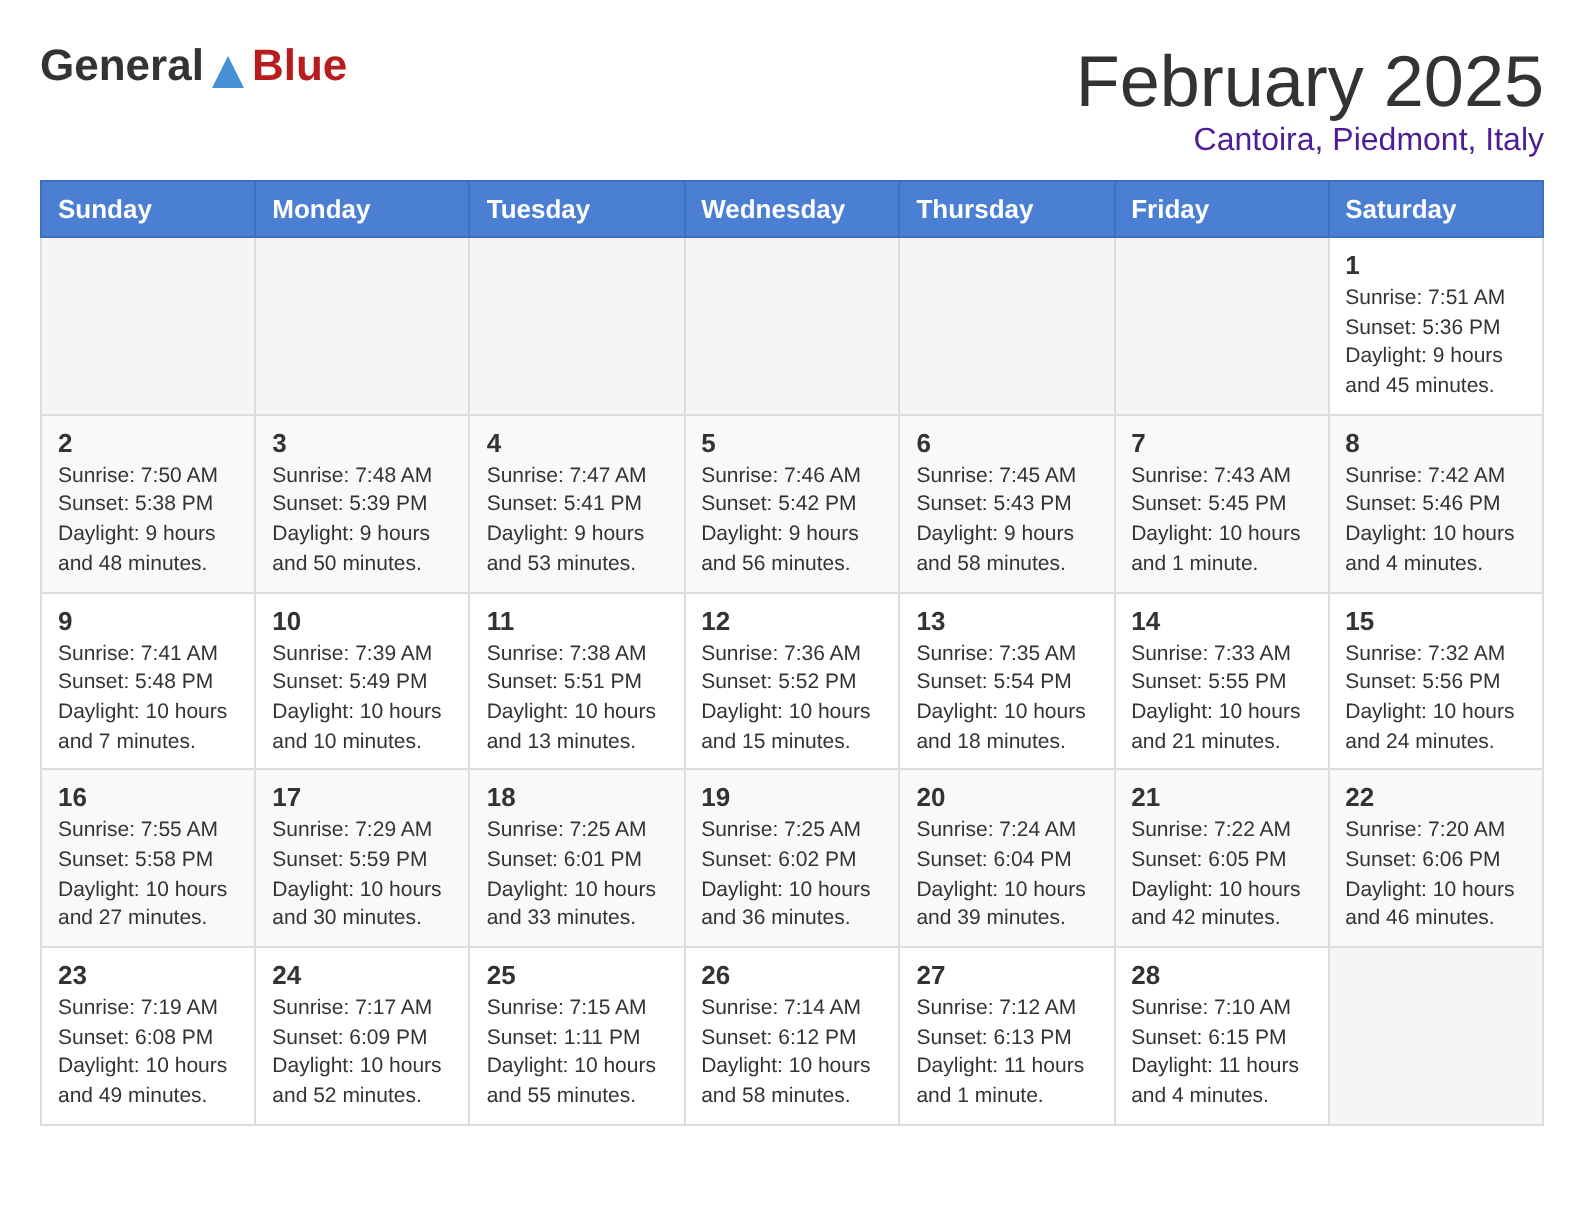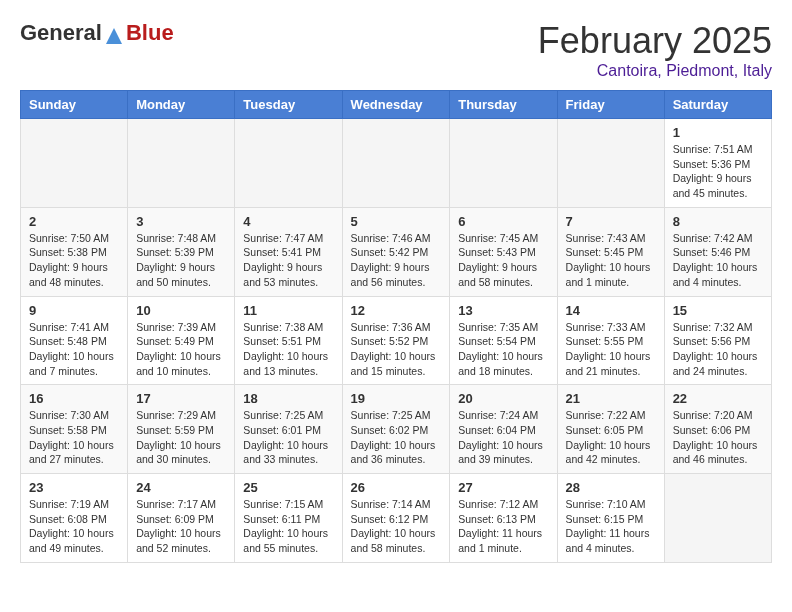--- a/index.html
+++ b/index.html
@@ -221,21 +221,21 @@
         <td>
           <span class="day-num">15</span>
           <div class="day-info">Sunrise: 7:32 AM
 Sunset: 5:56 PM
 Daylight: 10 hours and 24 minutes.</div>
         </td>
       </tr>
       <tr>
         <td>
           <span class="day-num">16</span>
-          <div class="day-info">Sunrise: 7:30 AM
+          <div class="day-info">Sunrise: 7:55 AM
 Sunset: 5:58 PM
 Daylight: 10 hours and 27 minutes.</div>
         </td>
         <td>
           <span class="day-num">17</span>
           <div class="day-info">Sunrise: 7:29 AM
 Sunset: 5:59 PM
 Daylight: 10 hours and 30 minutes.</div>
         </td>
         <td>
@@ -278,21 +278,21 @@
         </td>
         <td>
           <span class="day-num">24</span>
           <div class="day-info">Sunrise: 7:17 AM
 Sunset: 6:09 PM
 Daylight: 10 hours and 52 minutes.</div>
         </td>
         <td>
           <span class="day-num">25</span>
           <div class="day-info">Sunrise: 7:15 AM
-Sunset: 6:11 PM
+Sunset: 1:11 PM
 Daylight: 10 hours and 55 minutes.</div>
         </td>
         <td>
           <span class="day-num">26</span>
           <div class="day-info">Sunrise: 7:14 AM
 Sunset: 6:12 PM
 Daylight: 10 hours and 58 minutes.</div>
         </td>
         <td>
           <span class="day-num">27</span>

